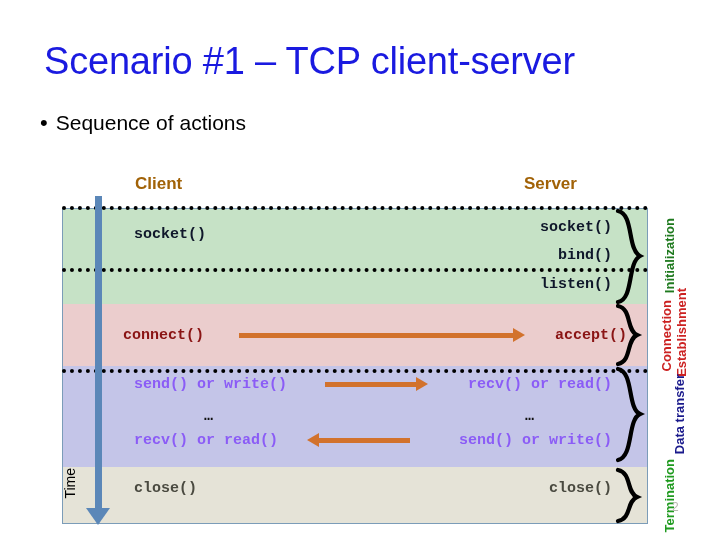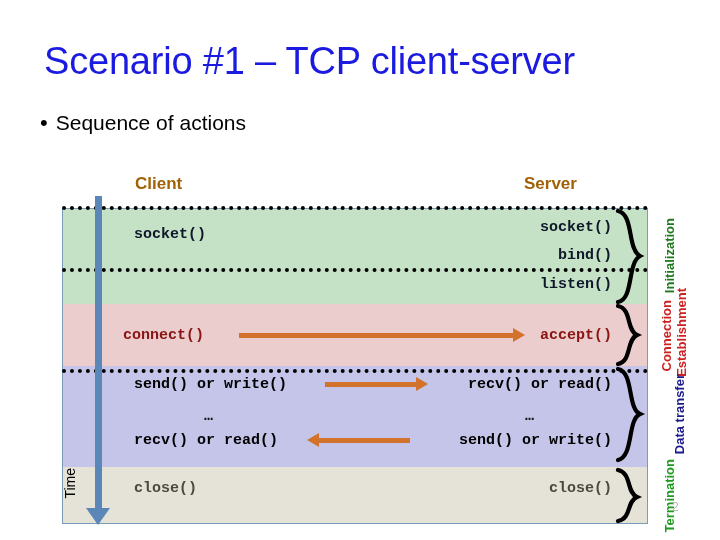--- a/index.html
+++ b/index.html
@@ -75,21 +75,21 @@
   }
 
   
   .call{
     position:absolute;white-space:nowrap;
     font-family:"Liberation Mono","DejaVu Sans Mono",monospace;
     font-size:15px;font-weight:bold;
   }
   .call.green{color:#0f172a;}
   .call.red{color:#8a1414;}
-  .call.blue{color:#000000;}
+  .call.blue{color:#8b5cf6;}
   .call.gray{color:#4a4a40;}
   .call.right{text-align:right;}
   .ellipsis{
     position:absolute;font-size:15px;font-weight:bold;color:#111;
     font-family:"Liberation Mono","DejaVu Sans Mono",monospace;
   }
 
   
   .arrow{position:absolute;height:5px;background:#d2722c;}
   .arrow .head{
@@ -148,21 +148,21 @@
   <div class="time-arrow"></div>
   <div class="time-label">Time</div>
 
   <div class="call green" style="left:134px;top:226px">socket()</div>
 
   <div class="call green right" style="left:400px;width:212px;top:219px">socket()</div>
   <div class="call green right" style="left:400px;width:212px;top:247px">bind()</div>
   <div class="call green right" style="left:400px;width:212px;top:276px">listen()</div>
 
   <div class="call red" style="left:123px;top:327px">connect()</div>
-  <div class="call red right" style="left:400px;width:212px;top:327px">accept()</div>
+  <div class="call red right" style="left:415px;width:212px;top:327px">accept()</div>
   <div class="arrow" style="left:239px;top:333px;width:275px">
     <span class="head r"></span>
   </div>
 
   <div class="call blue" style="left:134px;top:376px">send() or write()</div>
   <div class="call blue right" style="left:390px;width:222px;top:376px">recv() or read()</div>
   <div class="arrow" style="left:325px;top:382px;width:92px">
     <span class="head r"></span>
   </div>
 

